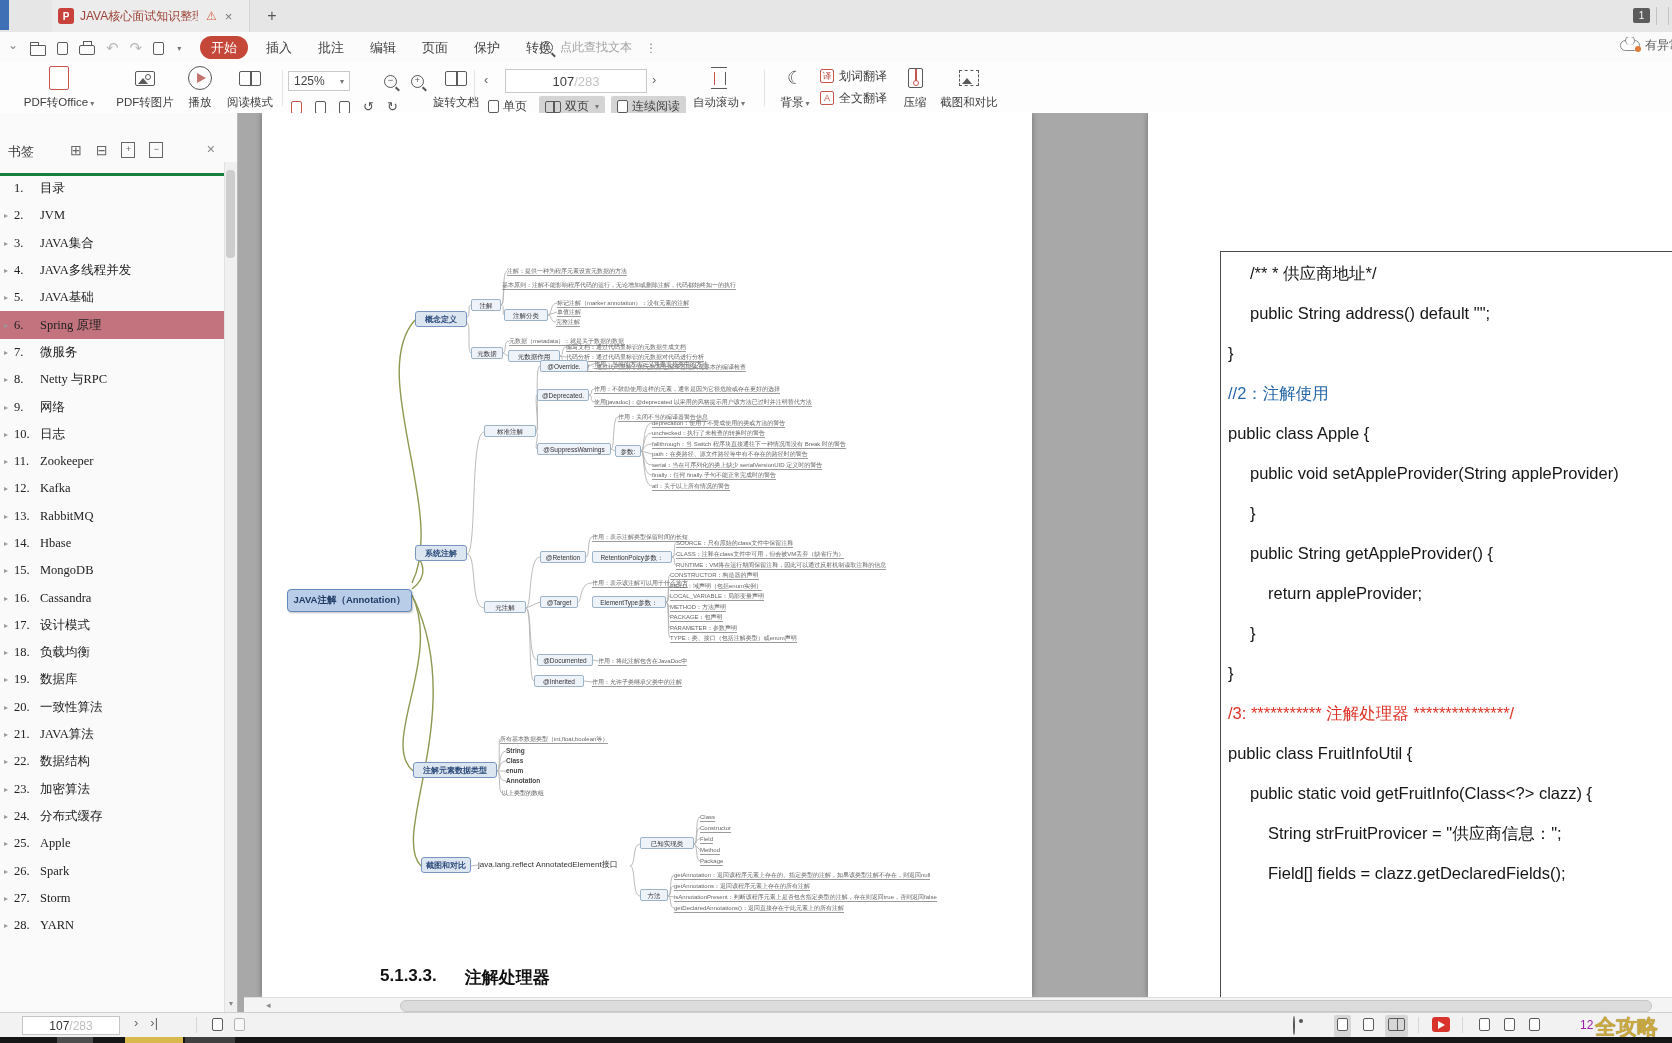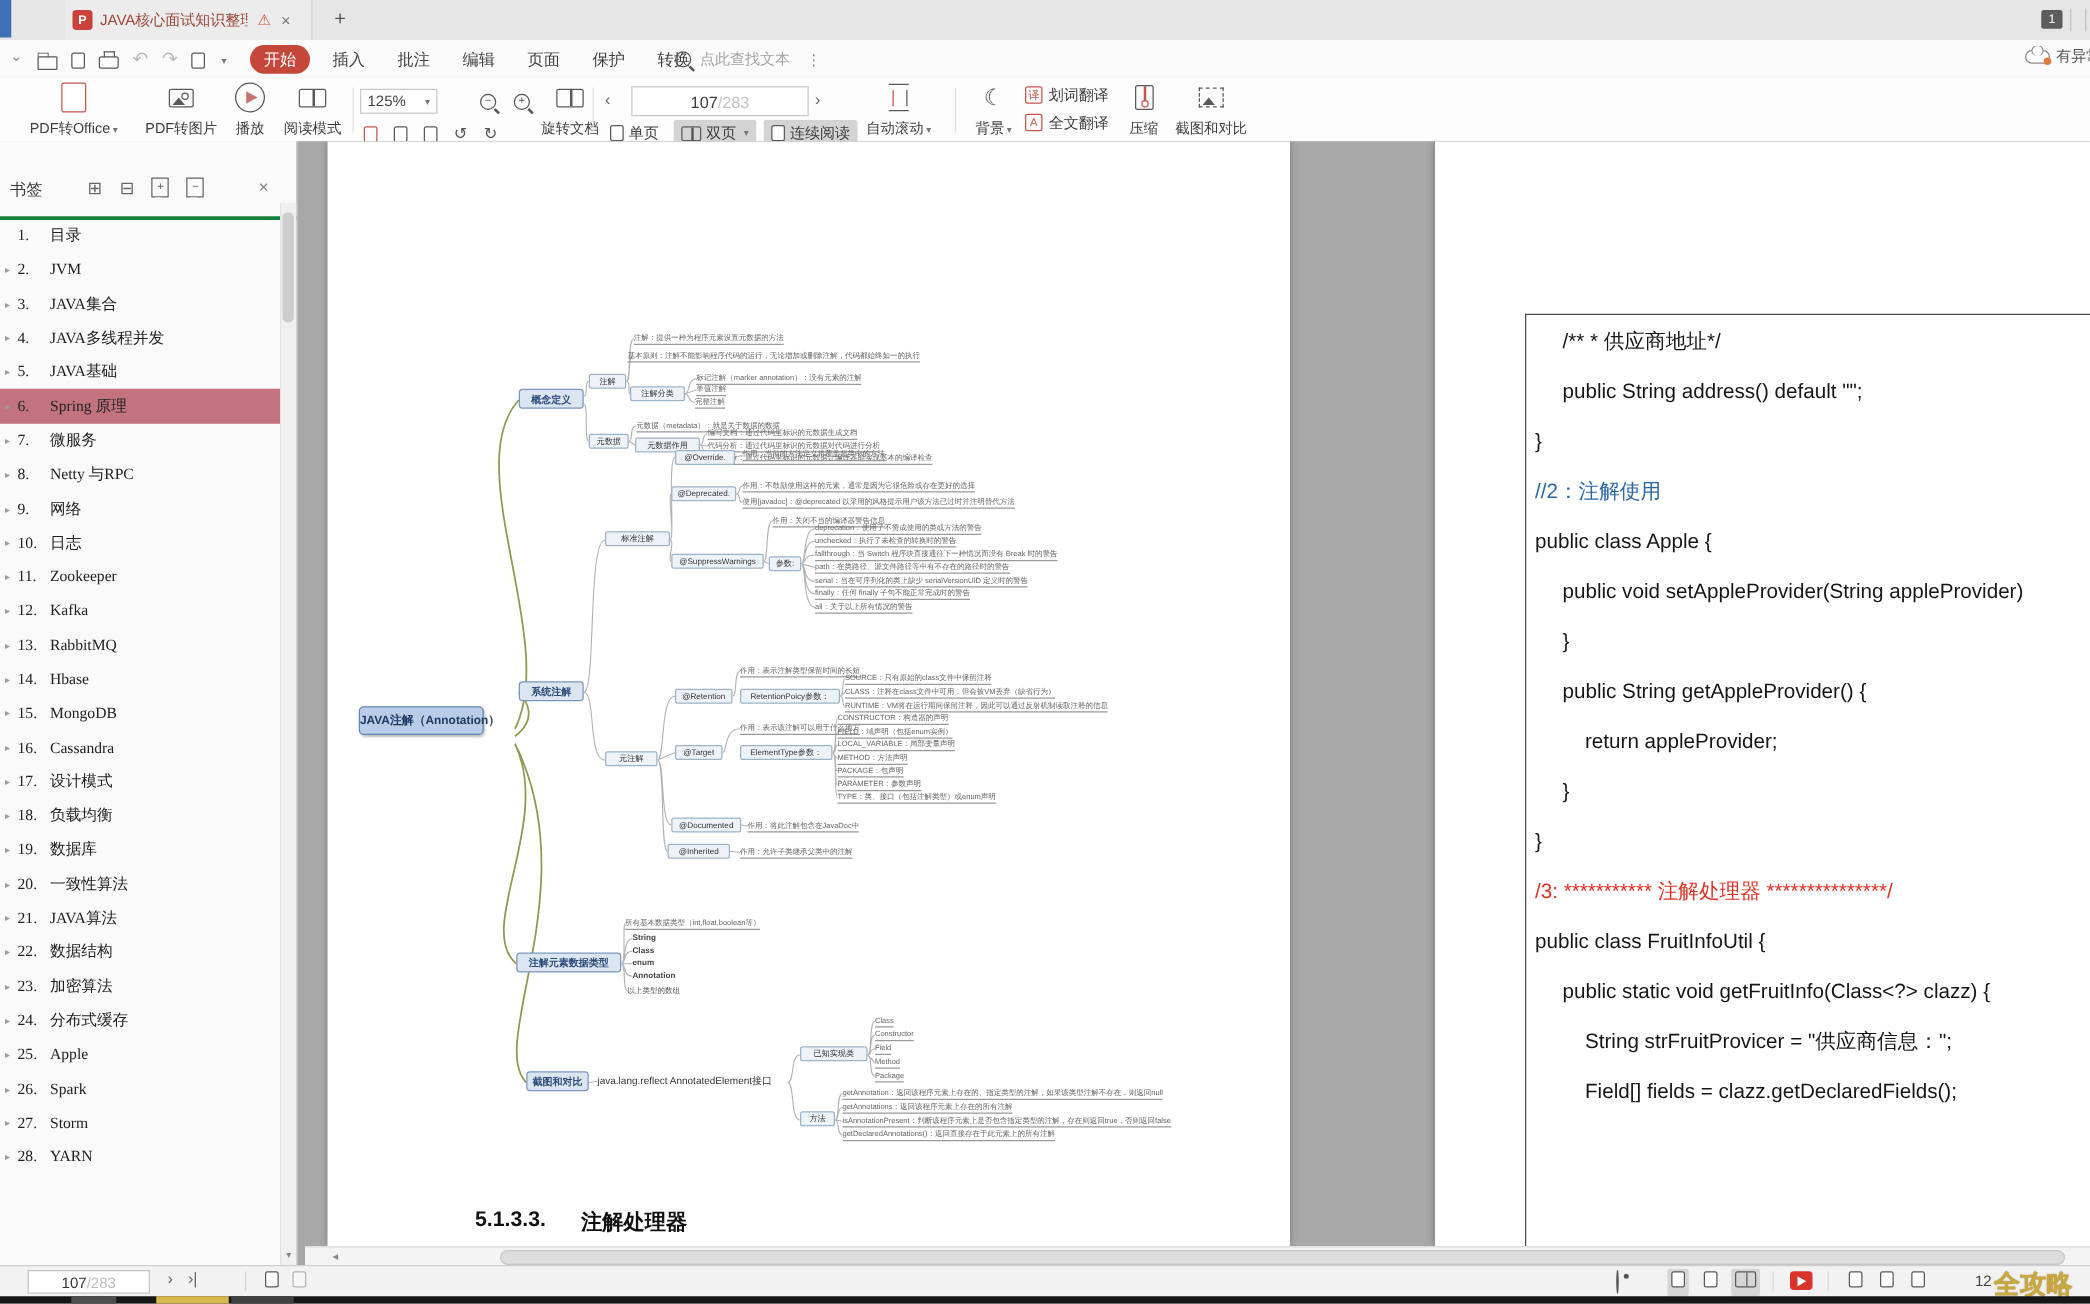--- a/index.html
+++ b/index.html
@@ -132,21 +132,21 @@
   .stpage .cur{color:#333}.stpage .tot{color:#bdbdbd}
   .stnav{position:absolute;left:134px;top:2px;display:flex;gap:12px;color:#666;font-size:13px}
   .stsep{position:absolute;top:4px;width:1px;height:16px;background:#d7d7d7}
   .sticon{position:absolute;top:4px}
   .stbtn{position:absolute;top:2px;padding:2px 3px;border-radius:2px}
   .stbtn.on{background:#d6d6d6}
   .eye{width:15px;height:9px;border:1.4px solid #555;border-radius:50%/60%;position:relative;margin-top:3px}
   .eye::before{content:"";position:absolute;left:4.5px;top:1.5px;width:4px;height:4px;border-radius:50%;background:#555}
   .stplay{position:absolute;left:1432px;top:4px;width:18px;height:15px;background:#d9342b;border-radius:3px}
   .stplay::before{content:"";position:absolute;left:6px;top:3.5px;border-left:7px solid #fff;border-top:4px solid transparent;border-bottom:4px solid transparent}
-  .wm12{position:absolute;left:1580px;top:5px;font-size:12px;color:#404040}
+  .wm12{position:absolute;left:1580px;top:5px;font-size:12px;color:#a21caf}
   .watermark{position:absolute;left:1595px;top:0;font-size:21px;font-weight:bold;color:#c9a83d;text-shadow:0 0 1px #8a6d1f;white-space:nowrap}
   
   .strip{position:absolute;left:0;top:1037px;width:1672px;height:6px;background:#161616}
   .strip .sg{position:absolute;top:0;height:6px}
 </style>
 </head>
 <body>
 
 <div class="app">
 
@@ -519,21 +519,21 @@
           <path d="M316,489 C320,489 317,470 330,470 M404,489 C408,489 405,462 408,462 M404,489 C408,489 405,473 408,473 M404,489 C408,489 405,483 408,483 M404,489 L408,494 M404,489 C408,489 405,504 408,504 M404,489 C408,489 405,515 408,515 M404,489 C408,489 405,525 408,525"></path>
           <path d="M331,547 L336,548 M322,568 L330,569"></path>
           <path d="M235,658 C239,658 236,626 238,626 M235,658 C239,658 236,638 244,638 M235,658 C239,658 236,648 244,648 M235,658 L244,658 M235,658 C239,658 236,668 244,668 M235,658 C239,658 236,680 240,680"></path>
           <path d="M209,753 L216,752 M368,753 C374,753 370,731 378,731 M368,753 C374,753 370,783 378,783"></path>
           <path d="M432,731 C436,731 433,704 438,704 M432,731 C436,731 433,715 438,715 M432,731 C436,731 433,726 438,726 M432,731 L438,737 M432,731 C436,731 433,748 438,748"></path>
           <path d="M406,783 C410,783 407,762 412,762 M406,783 C410,783 407,773 412,773 M406,783 L412,784 M406,783 C410,783 407,795 412,795"></path>
         </g>
       </svg>
       <div>
 
-      <div class="mm root" style="left: 25px; top: 452px; width: 100px;">JAVA注解（Annotation）</div>
+      <div class="mm root" style="left: 25px; top: 476px; width: 125px;">JAVA注解（Annotation）</div>
           <div class="mm branch" style="left: 153px; top: 198px; width: 52px;">概念定义</div>
           <div class="mm branch" style="left: 153px; top: 432px; width: 52px;">系统注解</div>
           <div class="mm branch" style="left: 151px; top: 649px; width: 84px;">注解元素数据类型</div>
           <div class="mm branch" style="left: 159px; top: 744px; width: 50px;">截图和对比</div>
           <div class="mm box" style="left: 209px; top: 186px; width: 30px;">注解</div>
           <div class="mm u" style="left: 245px; top: 154px;">注解：提供一种为程序元素设置元数据的方法</div>
           <div class="mm u" style="left: 240px; top: 168px;">基本原则：注解不能影响程序代码的运行，无论增加或删除注解，代码都始终如一的执行</div>
           <div class="mm box" style="left: 242px; top: 196px; width: 44px;">注解分类</div>
           <div class="mm u" style="left: 295px; top: 186px;">标记注解（marker annotation）：没有元素的注解</div>
           <div class="mm u" style="left: 295px; top: 195px;">单值注解</div>

